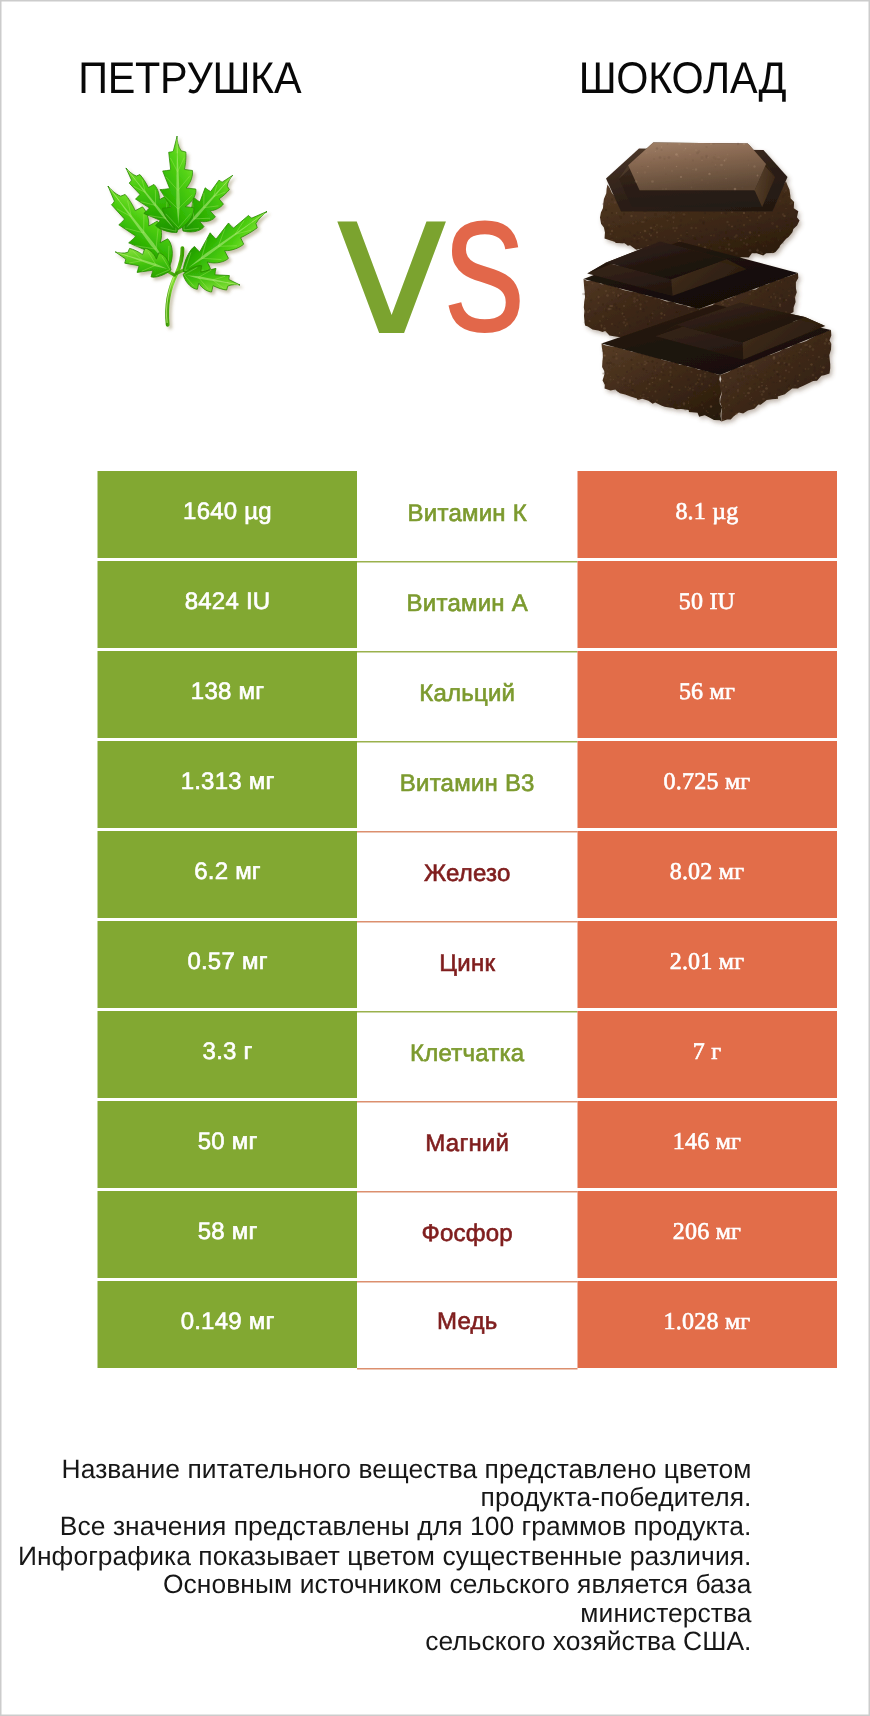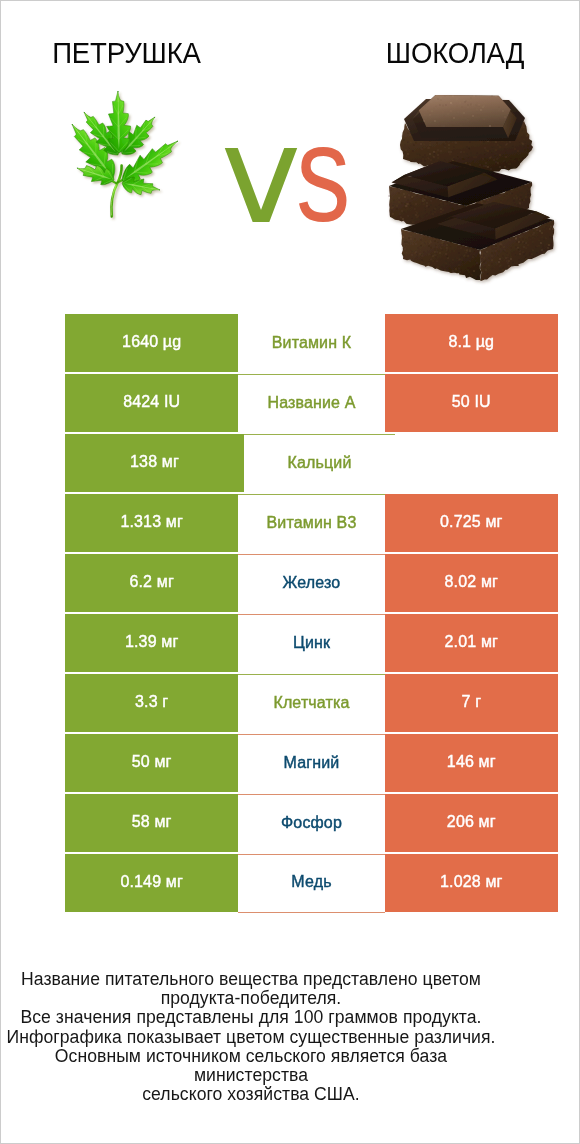--- a/index.html
+++ b/index.html
@@ -19,26 +19,26 @@
   .table{position:absolute;left:20px;top:313px;width:537px;}
   .row:first-child .mid{border-top:0;}
   .row{display:flex;height:60px;position:relative;padding-left:44px;}
   .row:last-child{height:59px;}
   .row:last-child .mid.g{border-bottom:1px solid #9ab14d;}
   .row:last-child .mid.o{border-bottom:1px solid #dc8f6e;}
   .cell{display:flex;align-items:center;justify-content:center;font-size:16px;font-weight:normal;letter-spacing:0.15px;}
   .cell span{display:block;position:relative;top:-1.5px;-webkit-text-stroke:0.42px currentColor;paint-order:stroke fill;}
   .left{width:179px;color:#fff;height:58px;}
   .mid{width:151px;background:#fff;box-sizing:border-box;height:100%;}
-  .right{width:179px;color:#fff;height:58px;}
+  .right{width:179px;color:#fff;height:58px;font-family:Liberation Serif, serif;}
   .g{background:#82a832;}
   .o{background:#e26d49;}
   .mid.g{background:#fff;color:#7c9a2e;border-top:1px solid #9ab14d;}
-  .mid.o{background:#fff;color:#0c4a6e;border-top:1px solid #dc8f6e;}
-  .footer{position:absolute;left:0;top:969px;width:500px;text-align:center;font-size:17.6px;color:#171717;line-height:19.2px;letter-spacing:0.05px;}
+  .mid.o{background:#fff;color:#7f1d1d;border-top:1px solid #dc8f6e;}
+  .footer{position:absolute;left:0;top:969px;width:500px;text-align:right;font-size:17.6px;color:#171717;line-height:19.2px;letter-spacing:0.05px;}
 </style>
 </head>
 <body>
 
 <div class="page">
   <div class="title" id="title-left"><span>ПЕТРУШКА</span></div>
   <div class="title" id="title-right"><span>ШОКОЛАД</span></div>
   <div class="vs">
     <span class="v">v</span><span class="s">s</span>
   </div>
@@ -1731,33 +1731,36 @@
         </div>
         <div class="cell right o">
           <span>8.1 µg</span>
         </div>
       </div>
       <div class="row">
         <div class="cell left g">
           <span>8424 IU</span>
         </div>
         <div class="cell mid g">
-          <span>Название А</span>
+          <span>Витамин А</span>
         </div>
         <div class="cell right o">
           <span>50 IU</span>
         </div>
       </div>
       <div class="row">
         <div class="cell left g">
           <span>138 мг</span>
         </div>
         <div class="cell mid g">
           <span>Кальций</span>
         </div>
+        <div class="cell right o">
+          <span>56 мг</span>
+        </div>
       </div>
       <div class="row">
         <div class="cell left g">
           <span>1.313 мг</span>
         </div>
         <div class="cell mid g">
           <span>Витамин B3</span>
         </div>
         <div class="cell right o">
           <span>0.725 мг</span>
@@ -1769,21 +1772,21 @@
         </div>
         <div class="cell mid o">
           <span>Железо</span>
         </div>
         <div class="cell right o">
           <span>8.02 мг</span>
         </div>
       </div>
       <div class="row">
         <div class="cell left g">
-          <span>1.39 мг</span>
+          <span>0.57 мг</span>
         </div>
         <div class="cell mid o">
           <span>Цинк</span>
         </div>
         <div class="cell right o">
           <span>2.01 мг</span>
         </div>
       </div>
       <div class="row">
         <div class="cell left g">

